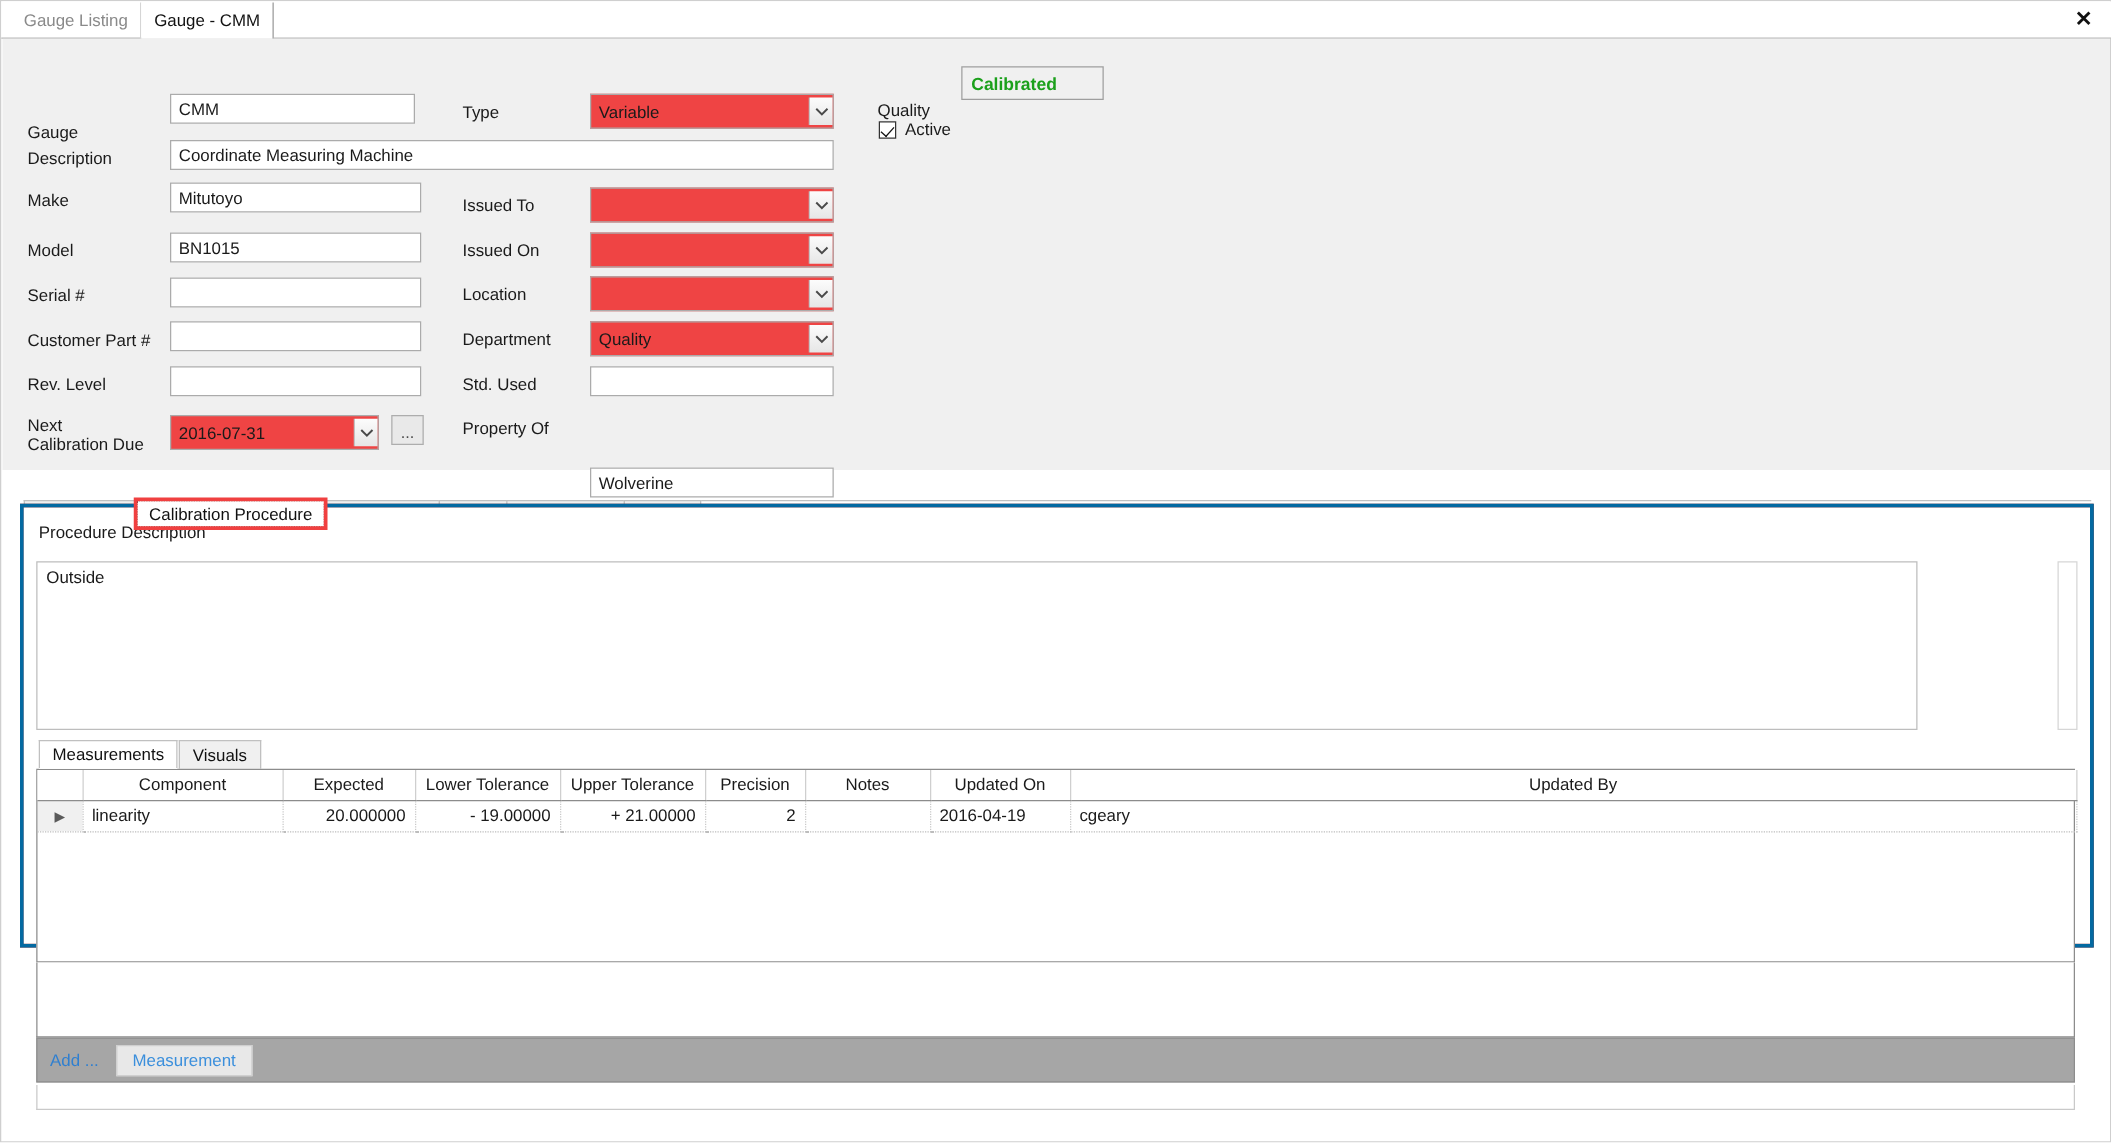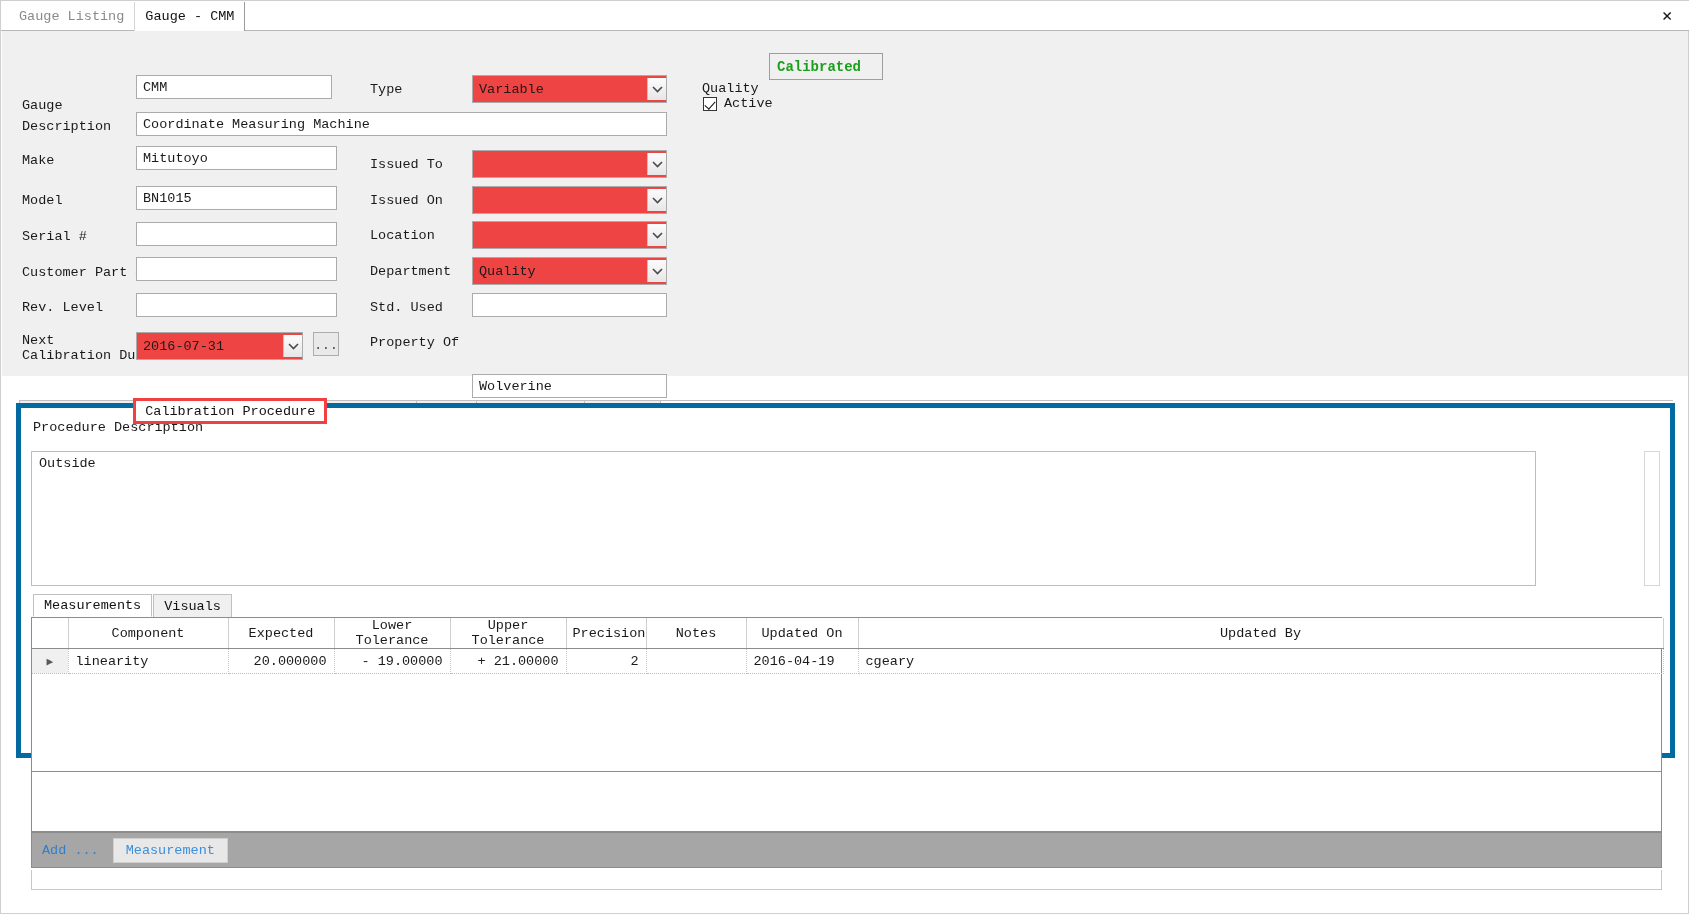--- a/index.html
+++ b/index.html
@@ -10,21 +10,20 @@
     font-family: "Liberation Sans", sans-serif;
     font-size: 13px;
     color: #1a1a1a;
     overflow: hidden;
   }
   .app {
     position: relative;
     width: 1689px; height: 914px;
     background: #ffffff;
     border: 1px solid #cfcfcf;
-    font-family: Liberation Mono, monospace;
   }
 
   
   .topbar {
     position: absolute; left: 0; top: 0;
     width: 1689px; height: 30px;
     background: #ffffff;
     border-bottom: 1px solid #b8b8b8;
   }
   .doc-tabs {
@@ -172,21 +171,21 @@
     position: absolute; left: 18px; top: 399px;
     width: 1654px; height: 1px;
     border-top: 1px solid #c0c0c0;
   }
 
   
   .hl-panel {
     position: absolute; left: 15px; top: 402px;
     width: 1659px; height: 355px;
     background: #7f1d1d;
-    border: 5px solid #0369a1;
+    border: 3px solid #0369a1;
   }
   .panel-inner {
     position: absolute; left: 0; top: 0; right: 0; bottom: 0;
     background: #ffffff;
   }
   .proc-label {
     position: absolute; left: 12px; top: 12px;
     font-size: 13.5px; color: #1a1a1a;
   }
   .proc-box {

